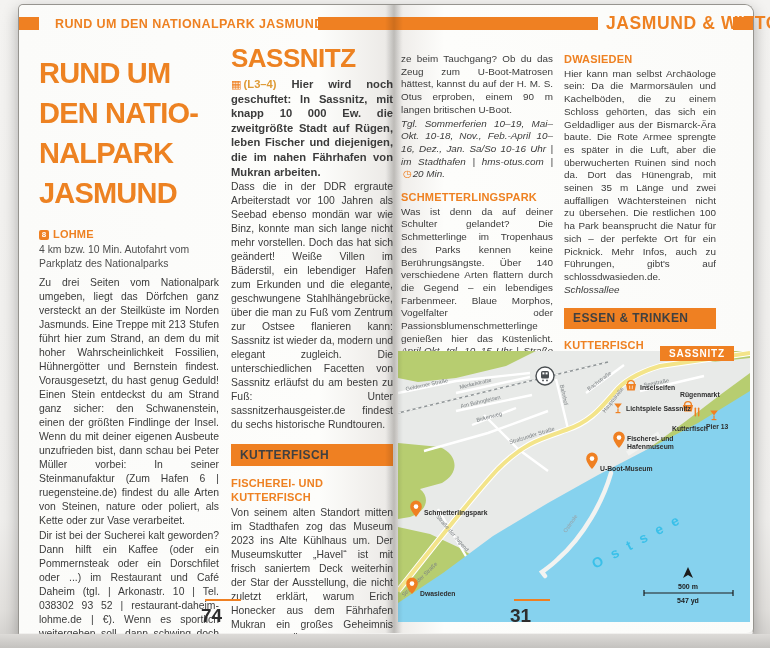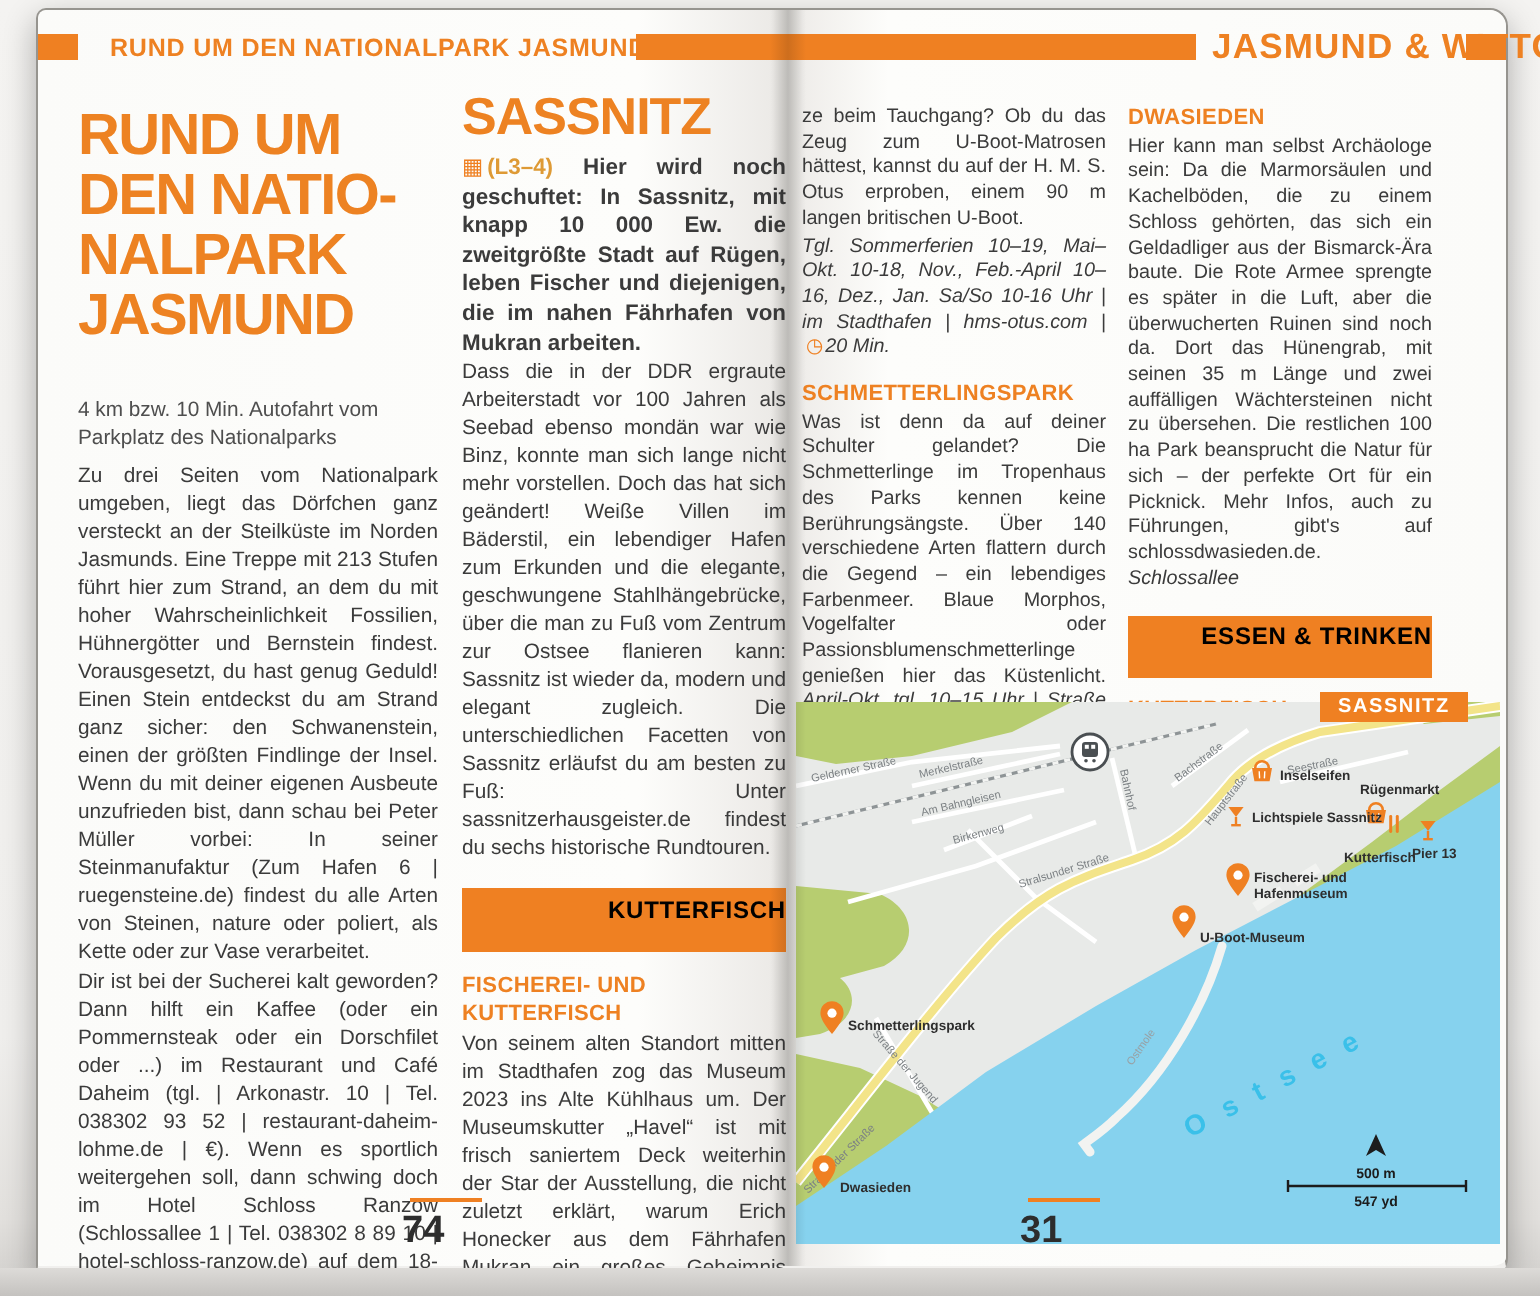--- a/index.html
+++ b/index.html
@@ -34,28 +34,28 @@
 
   
   .col{position:absolute;text-align:justify;color:#3b3b3b;}
   .page-left .col{font-size:10.4px;line-height:14px;}
   .page-left .col1{left:20px;top:48px;width:180px;}
   .page-left .col2{left:212px;top:46px;width:162px;}
   .page-right .col{font-size:9.9px;line-height:12.7px;}
   .page-right .col1{left:7px;top:48px;width:152px;}
   .page-right .col2{left:170px;top:48px;width:152px;}
 
-  .big-title{color:#ed8222;font-weight:800;font-size:29px;line-height:30px;letter-spacing:-.8px;white-space:pre-line;text-align:left;margin-bottom:26px;}
+  .big-title{color:#ed8222;font-weight:800;font-size:29px;line-height:40px;letter-spacing:-.8px;white-space:pre-line;text-align:left;margin-bottom:14px;}
   .med-title{color:#ed8222;font-weight:800;font-size:26px;letter-spacing:-.5px;text-align:left;margin-bottom:12px;}
   .sec-head{color:#ee8122;font-weight:bold;font-size:11px;text-align:left;letter-spacing:.2px;margin:10px 0 2px 0;}
   .marker{display:inline-block;background:#ef8022;color:#fff;font-weight:bold;font-size:8px;width:10px;height:10px;line-height:10px;text-align:center;border-radius:2px;margin-right:4px;vertical-align:1px;}
   .subtitle{color:#4e4e4e;text-align:left;line-height:13.5px;margin-bottom:6px;}
   p{margin:0 0 1px 0;}
   .it{font-style:italic;}
-  .banner{background:#ef8022;color:#000000;font-weight:bold;font-size:12px;letter-spacing:.4px;padding:4px 0 14px 9px;margin:12px 0 8px 0;text-align:right;}
+  .banner{background:#ef8022;color:#404040;font-weight:bold;font-size:12px;letter-spacing:.4px;padding:4px 0 4px 9px;margin:12px 0 8px 0;text-align:left;}
   .mapref{color:#dd9б33;}
   .mapref, .mapref *{color:#de9a35;font-weight:bold;}
   .grid-icon::before{content:"▦";color:#ef8022;font-style:normal;margin-right:2px;}
   .clock-icon::before{content:"◷";color:#ef8022;font-weight:bold;font-style:normal;margin:0 1px 0 2px;}
   .lead{font-weight:bold;font-size:11.2px;line-height:14.6px;}
 
   
   .pageno{position:absolute;bottom:6px;width:44px;text-align:left;font-weight:bold;font-size:19px;color:#2d2d2d;}
   .pagerule{width:36px;height:2px;background:#ef8022;margin:0 auto 4px auto;}
   .page-left .pageno{left:182px;}
@@ -79,20 +79,21 @@
   <div class="page page-left">
     <div class="htab"></div>
     <div class="htext">RUND UM DEN NATIONALPARK JASMUND</div>
     <div class="hbar"></div>
 
     <div class="col col1">
       <div class="big-title">RUND UM
 DEN NATIO-
 NALPARK
 JASMUND</div>
+      <div class="sec-head"><span class="marker">8</span><span>LOHME</span></div>
       <div class="subtitle">4 km bzw. 10 Min. Autofahrt vom Parkplatz des Nationalparks</div>
       <p>Zu drei Seiten vom Nationalpark umgeben, liegt das Dörfchen ganz versteckt an der Steilküste im Norden Jasmunds. Eine Treppe mit 213 Stufen führt hier zum Strand, an dem du mit hoher Wahrscheinlichkeit Fossilien, Hühnergötter und Bernstein findest. Vorausgesetzt, du hast genug Geduld! Einen Stein entdeckst du am Strand ganz sicher: den Schwanenstein, einen der größten Findlinge der Insel. Wenn du mit deiner eigenen Ausbeute unzufrieden bist, dann schau bei Peter Müller vorbei: In seiner Steinmanufaktur (Zum Hafen 6 | ruegensteine.de) findest du alle Arten von Steinen, nature oder poliert, als Kette oder zur Vase verarbeitet.</p>
       <p><span>Dir ist bei der Sucherei kalt geworden? Dann hilft ein Kaffee (oder ein Pommernsteak oder ein Dorschfilet oder ...) im Restaurant und Café Daheim (tgl. | Arkonastr. 10 | Tel. 038302 93 52 | restaurant-daheim-lohme.de | €). Wenn es sportlich weitergehen soll, dann schwing doch im Hotel Schloss Ranzow (Schlossallee 1 | Tel. 038302 8 89 10 | hotel-schloss-ranzow.de) auf dem 18-Loch-Golfplatz Holz und Eisen.</span> <span class="mapref"><span class="grid-icon"></span><span>L2</span></span></p>
     </div>
 
     <div class="col col2">
       <div class="med-title">SASSNITZ</div>
       <p class="lead"><span class="mapref"><span class="grid-icon"></span><span>(L3–4)</span></span> <span>Hier wird noch geschuftet: In Sassnitz, mit knapp 10 000 Ew. die zweitgrößte Stadt auf Rügen, leben Fischer und diejenigen, die im nahen Fährhafen von Mukran arbeiten.</span></p>
       <p>Dass die in der DDR ergraute Arbeiterstadt vor 100 Jahren als Seebad ebenso mondän war wie Binz, konnte man sich lange nicht mehr vorstellen. Doch das hat sich geändert! Weiße Villen im Bäderstil, ein lebendiger Hafen zum Erkunden und die elegante, geschwungene Stahlhängebrücke, über die man zu Fuß vom Zentrum zur Ostsee flanieren kann: Sassnitz ist wieder da, modern und elegant zugleich. Die unterschiedlichen Facetten von Sassnitz erläufst du am besten zu Fuß: Unter sassnitzerhausgeister.de findest du sechs historische Rundtouren.</p>
       <div class="banner">KUTTERFISCH</div>

